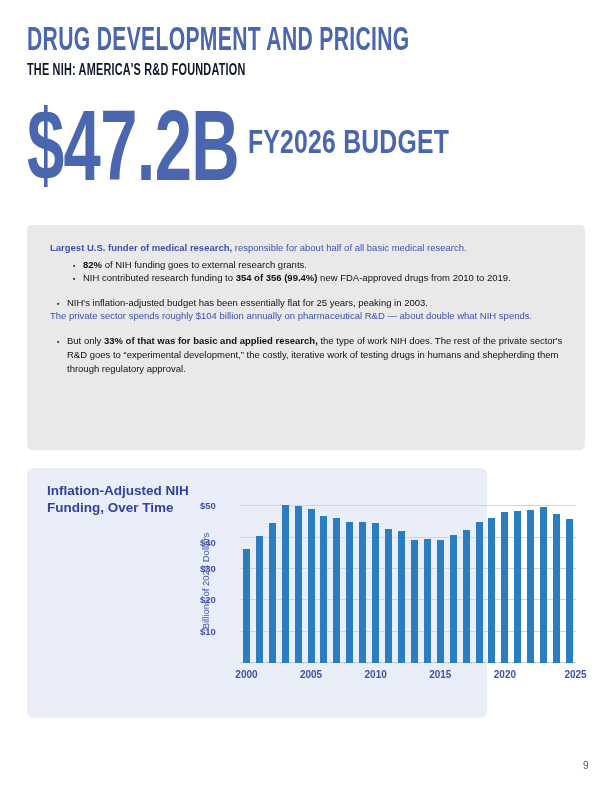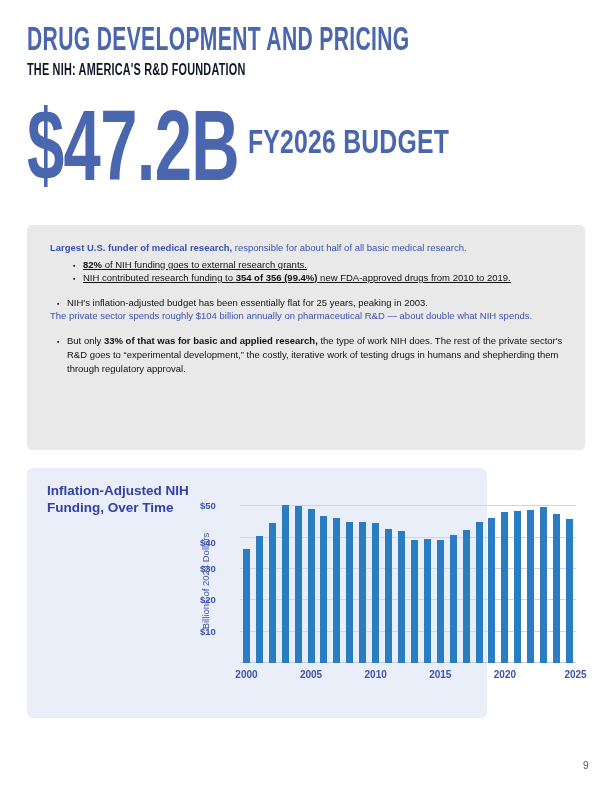--- a/index.html
+++ b/index.html
@@ -27,21 +27,21 @@
     position:absolute; left:27px; top:225px; width:558px; height:225px;
     background:#e9e9e9; border-radius:5px; box-sizing:border-box;
     padding:16px 23px 0 23px; font-size:9.5px; line-height:13.5px;
   }
   .lead-blue { color:#3b51b4; margin:0; }
   .mb11 { margin-bottom:11px; }
   .bullet { position:relative; padding-left:10px; margin:0; }
   .bullet .marker { position:absolute; left:0; top:1px; font-size:6.5px; line-height:13.5px; color:#111; }
   .indent2 { margin-left:23px; }
   .indent1 { margin-left:7px; }
-  .bullet-group { margin:0 0 11px 0;text-decoration:underline; }
+  .bullet-group { margin:0 0 11px 0; }
   .wrap3 { width:508px; line-height:14px; }
   b { font-weight:bold; }
 
   
   .chart-box {
     position:absolute; left:27px; top:468px; width:460px; height:250px;
     background:#e9eef9; border-radius:6px;
   }
   .chart-title {
     position:absolute; left:20px; top:15px; width:165px;

